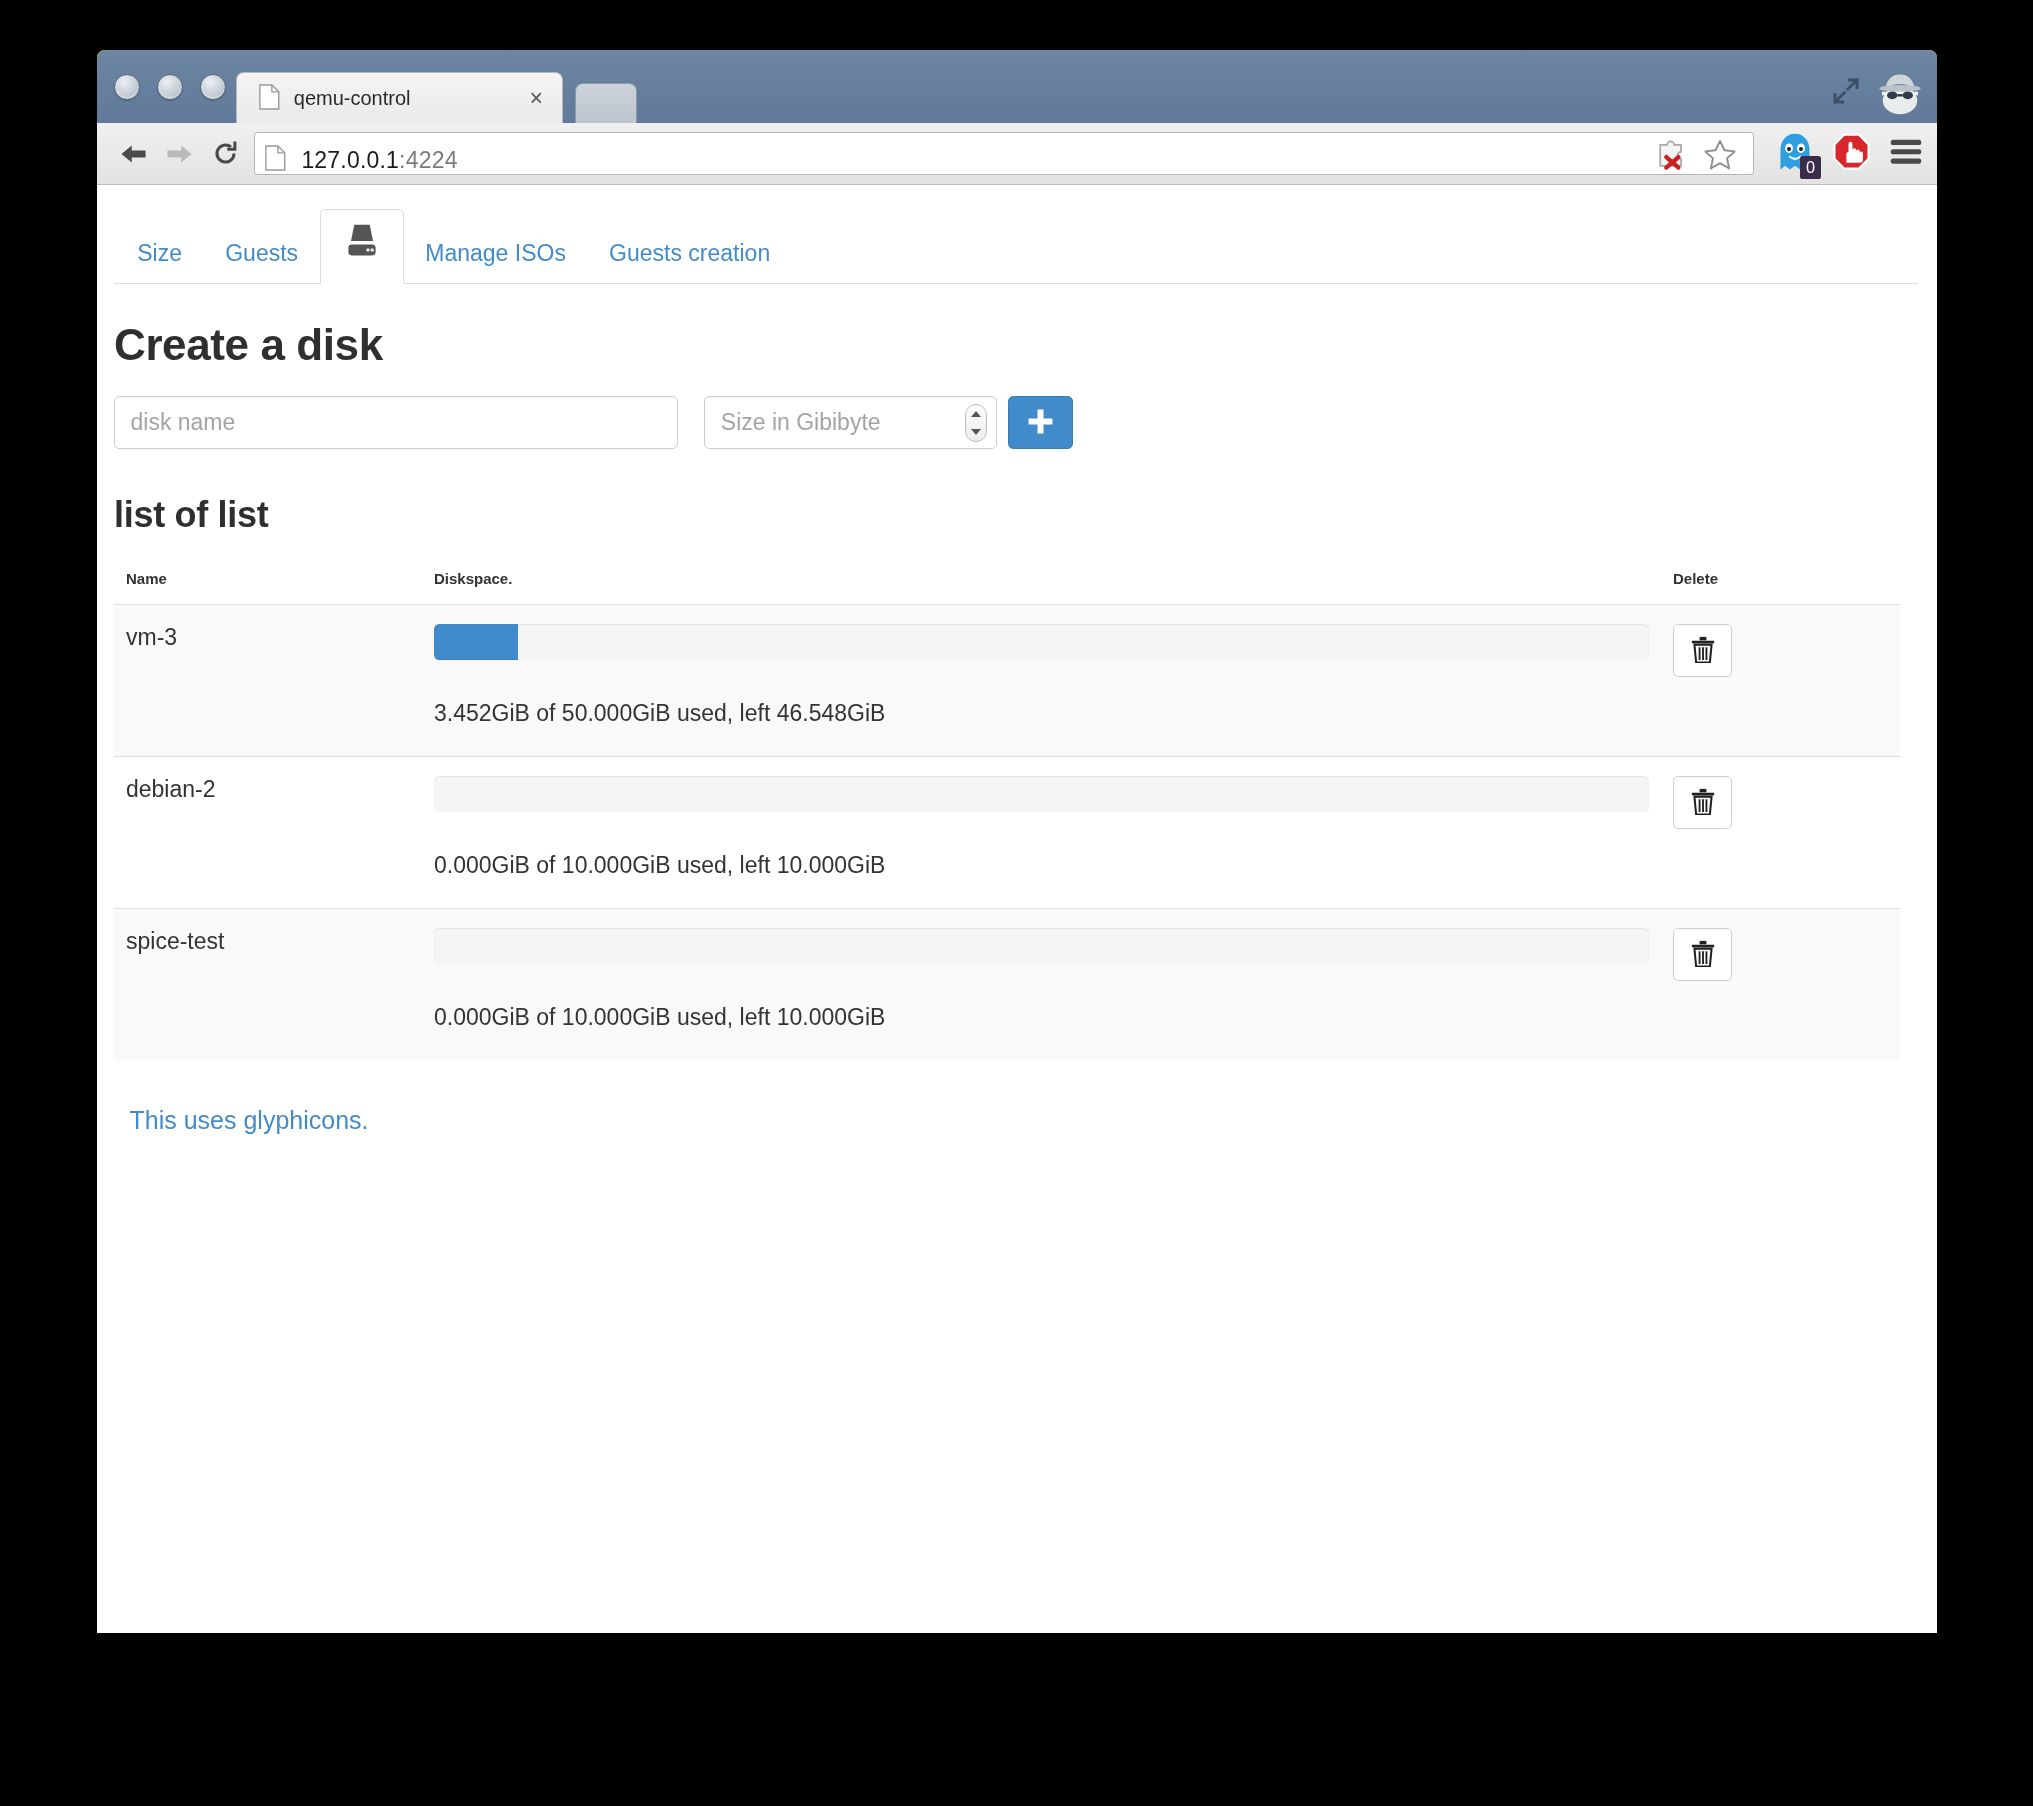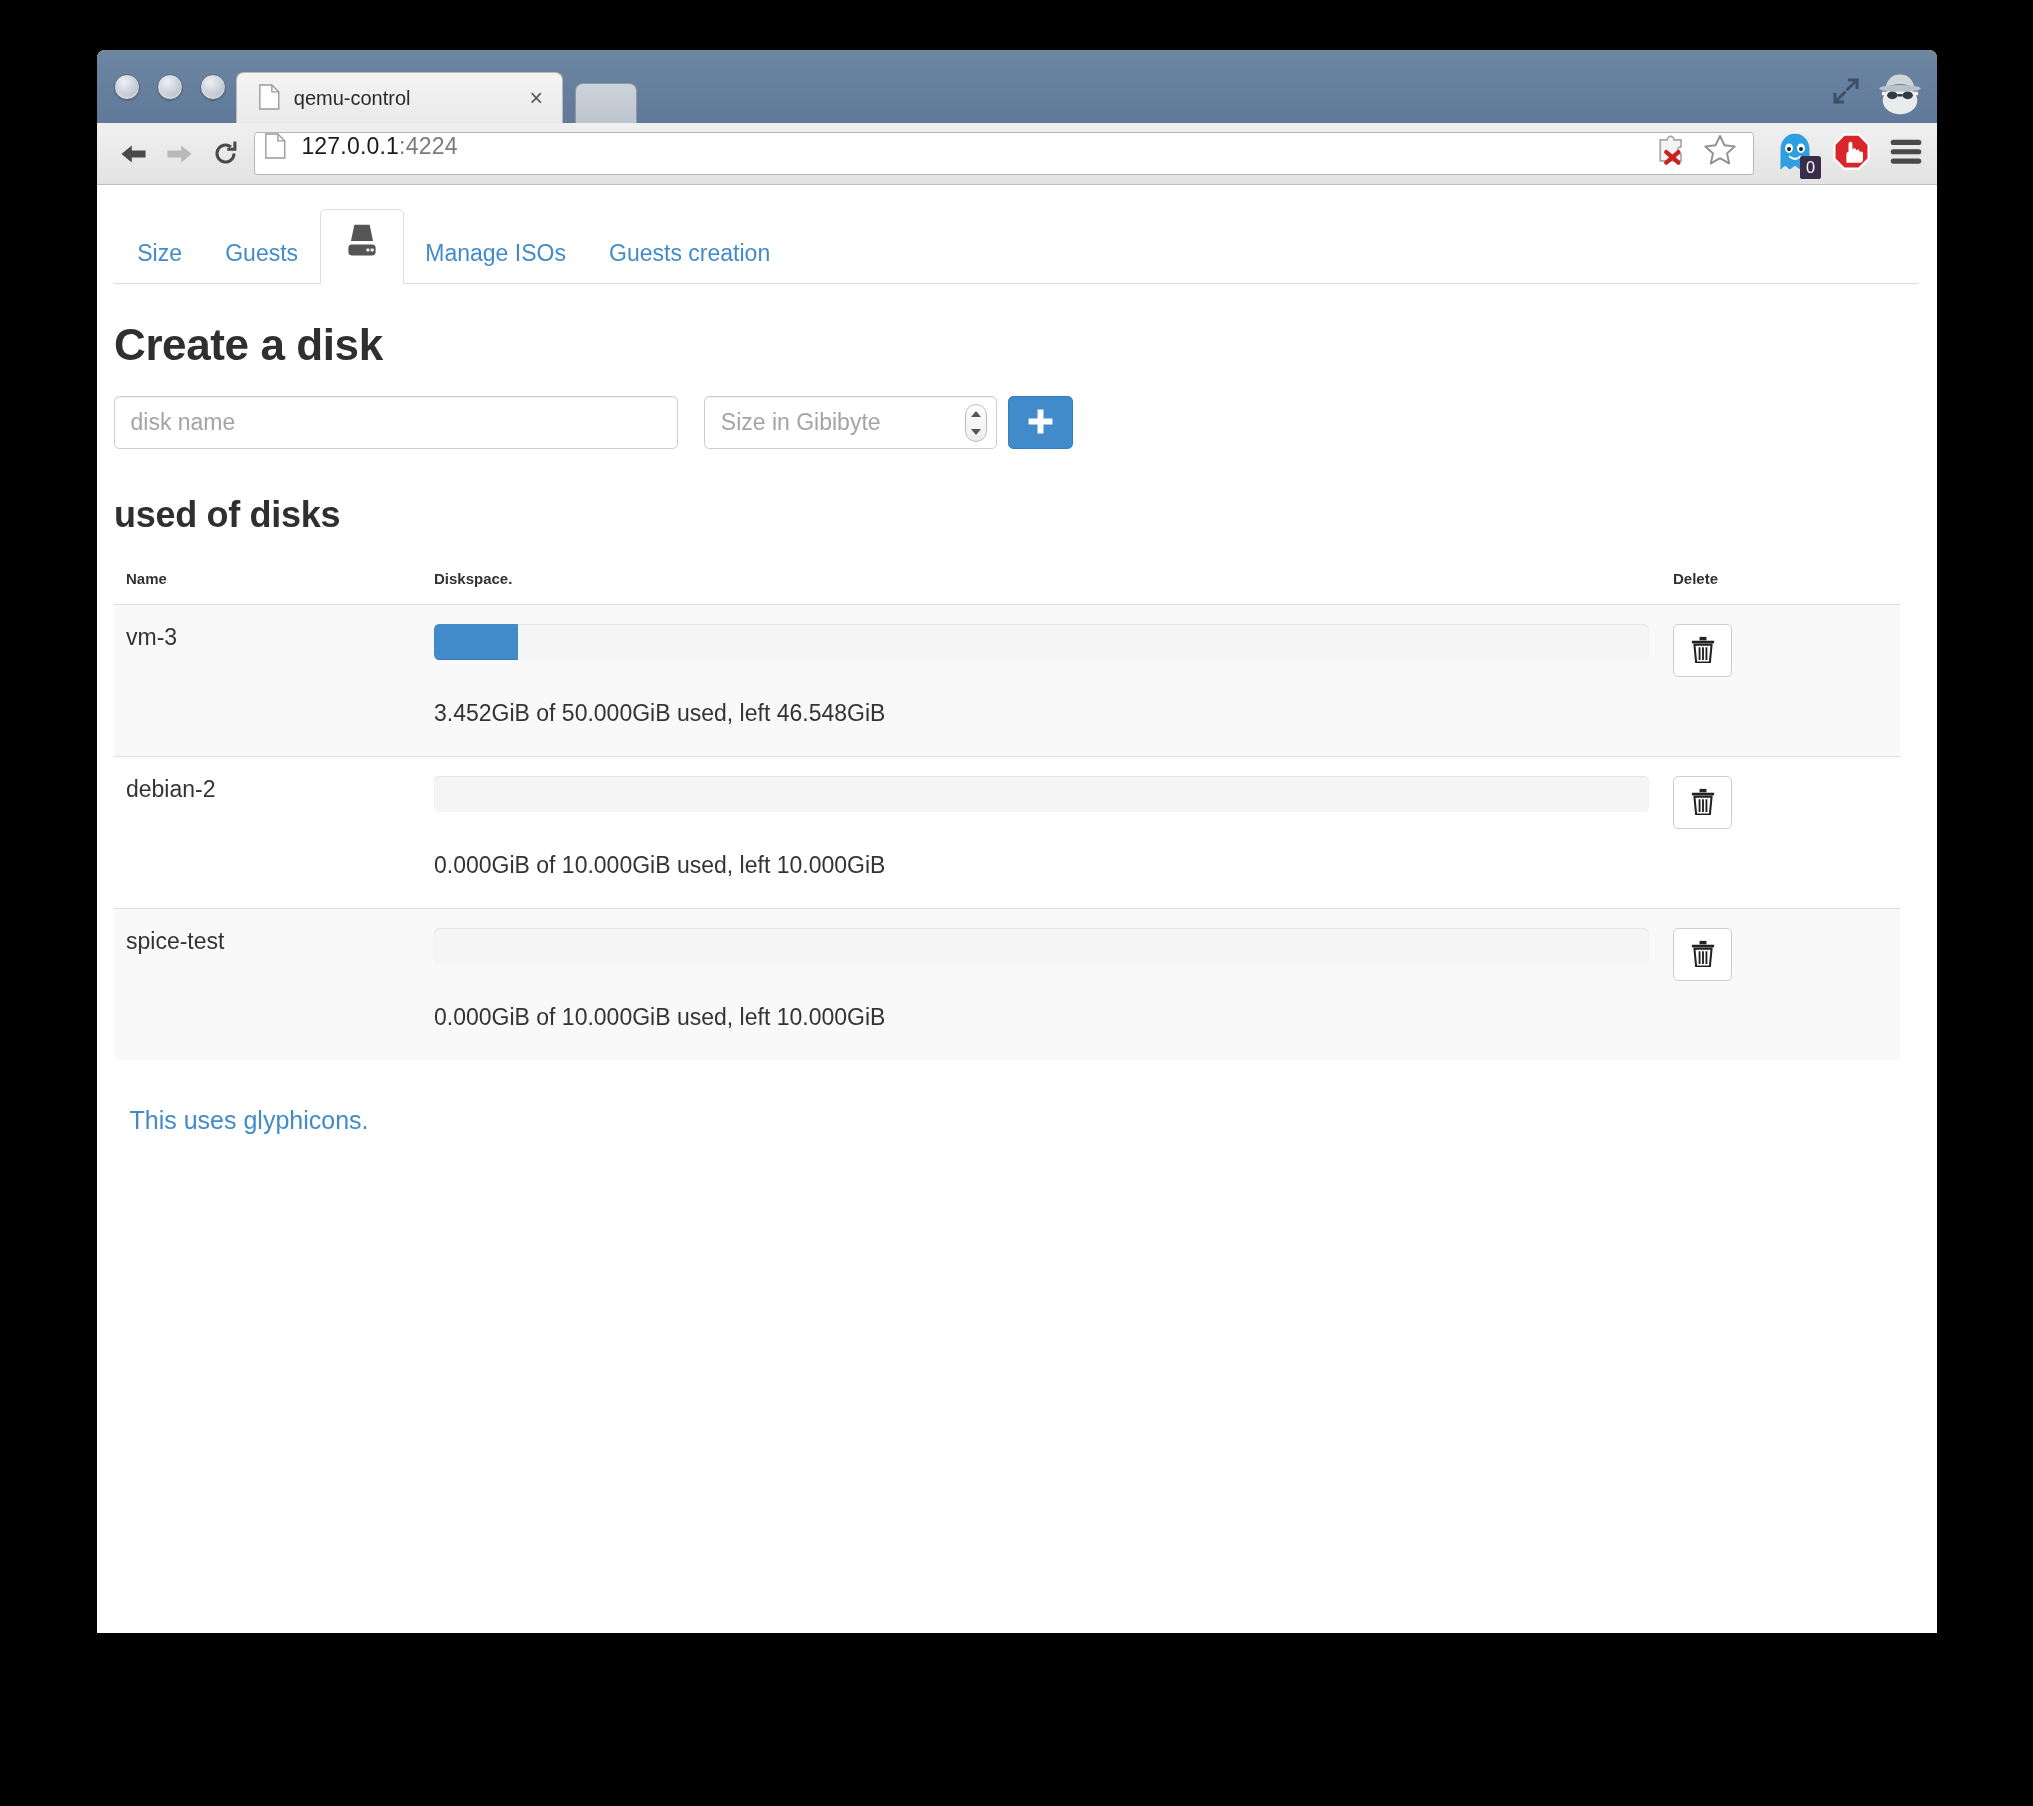--- a/index.html
+++ b/index.html
@@ -127,21 +127,21 @@
     flex: none;
   }
   .urlbar {
     flex: 1;
     margin: 0 8.6px 0 5.2px;
     height: 43px;
     background: #ffffff;
     border: 0.9px solid #b4b4b4;
     border-radius: 3.4px;
     display: flex;
-    align-items: flex-start;
+    align-items: flex-end;
     padding: 0 10.3px;
     box-sizing: border-box;
   }
   .url-text {
     margin-left: 15.5px;
     font-size: 23px;
     color: #1a1a1a;
     letter-spacing: 0.2px;
   }
   .url-text .port { color: #7b7b7b; }
@@ -486,21 +486,21 @@
         </div>
         <button class="btn-primary">
           <span>
             <svg width="29" height="29" viewBox="0 0 34 34">
               <path d="M13.5 3 h7 v10.5 h10.5 v7 h-10.5 v10.5 h-7 v-10.5 h-10.5 v-7 h10.5 z" fill="#ffffff"></path>
             </svg>
           </span>
         </button>
       </div>
 
-      <h2 class="h2">used of disks</h2>
+      <h2 class="h2">list of list</h2>
 
       <table class="table">
         <thead>
           <tr>
             <th class="col-name">Name</th>
             <th>Diskspace.</th>
             <th class="col-delete">Delete</th>
           </tr>
         </thead>
         <tbody>

